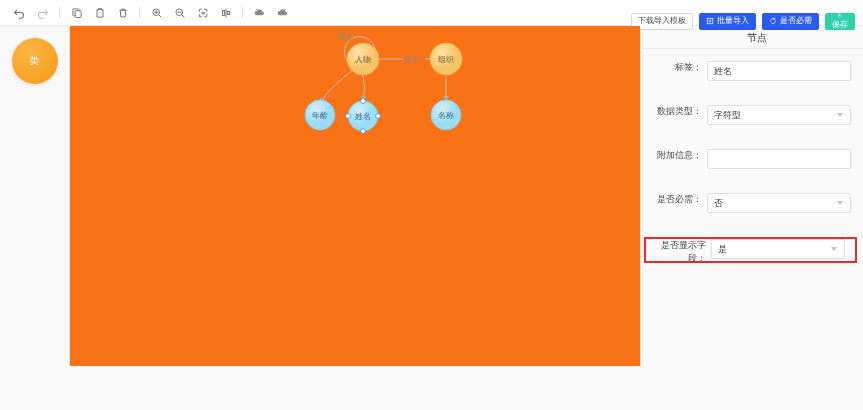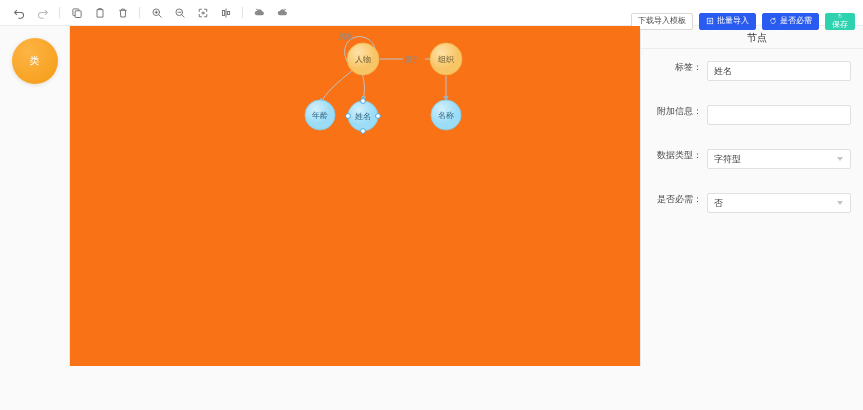--- a/index.html
+++ b/index.html
@@ -340,39 +340,46 @@
       <div class="props-form">
 
         <div class="frow">
           <span class="flabel">标签：</span>
           <div class="finput">
             <span class="fval">姓名</span>
           </div>
         </div>
 
         <div class="frow">
-          <span class="flabel">附加信息：</span>
-          <div class="finput">
-            <span class="fval"></span>
-          </div>
-        </div>
-
-        <div class="frow">
           <span class="flabel">数据类型：</span>
           <div class="finput">
             <span class="fval">字符型</span>
             <span class="fcaret"></span>
           </div>
         </div>
 
         <div class="frow">
+          <span class="flabel">附加信息：</span>
+          <div class="finput">
+            <span class="fval"></span>
+          </div>
+        </div>
+
+        <div class="frow">
           <span class="flabel">是否必需：</span>
           <div class="finput">
             <span class="fval">否</span>
             <span class="fcaret"></span>
           </div>
         </div>
 
+        <div class="frow hl">
+          <span class="flabel">是否显示字段：</span>
+          <div class="finput">
+            <span class="fval">是</span>
+            <span class="fcaret"></span>
+          </div>
+        </div>
 
       </div>
     </div>
   </div>
 </div>
 
 </body></html>

